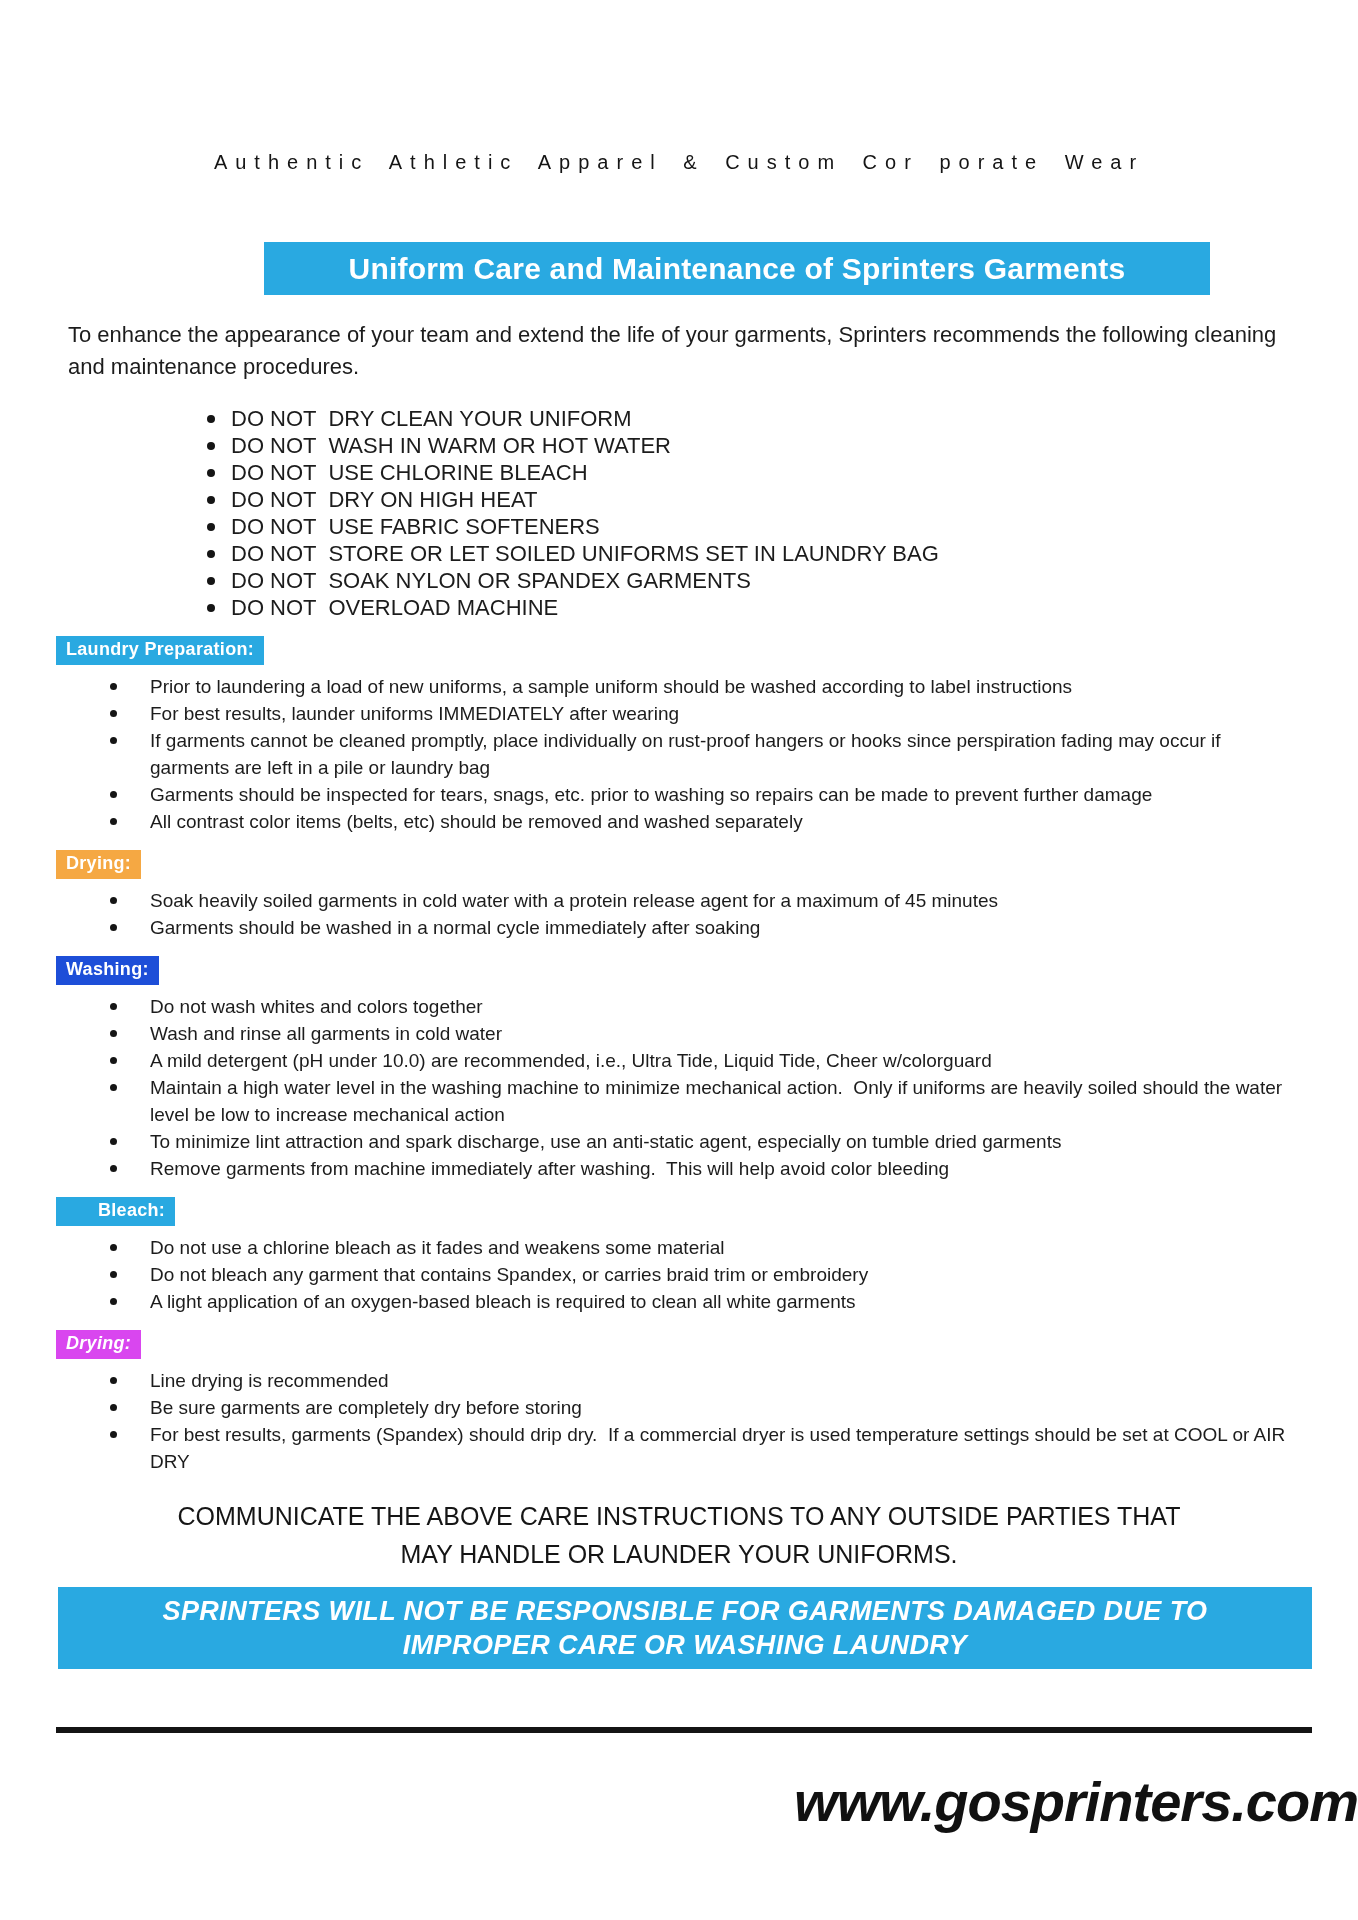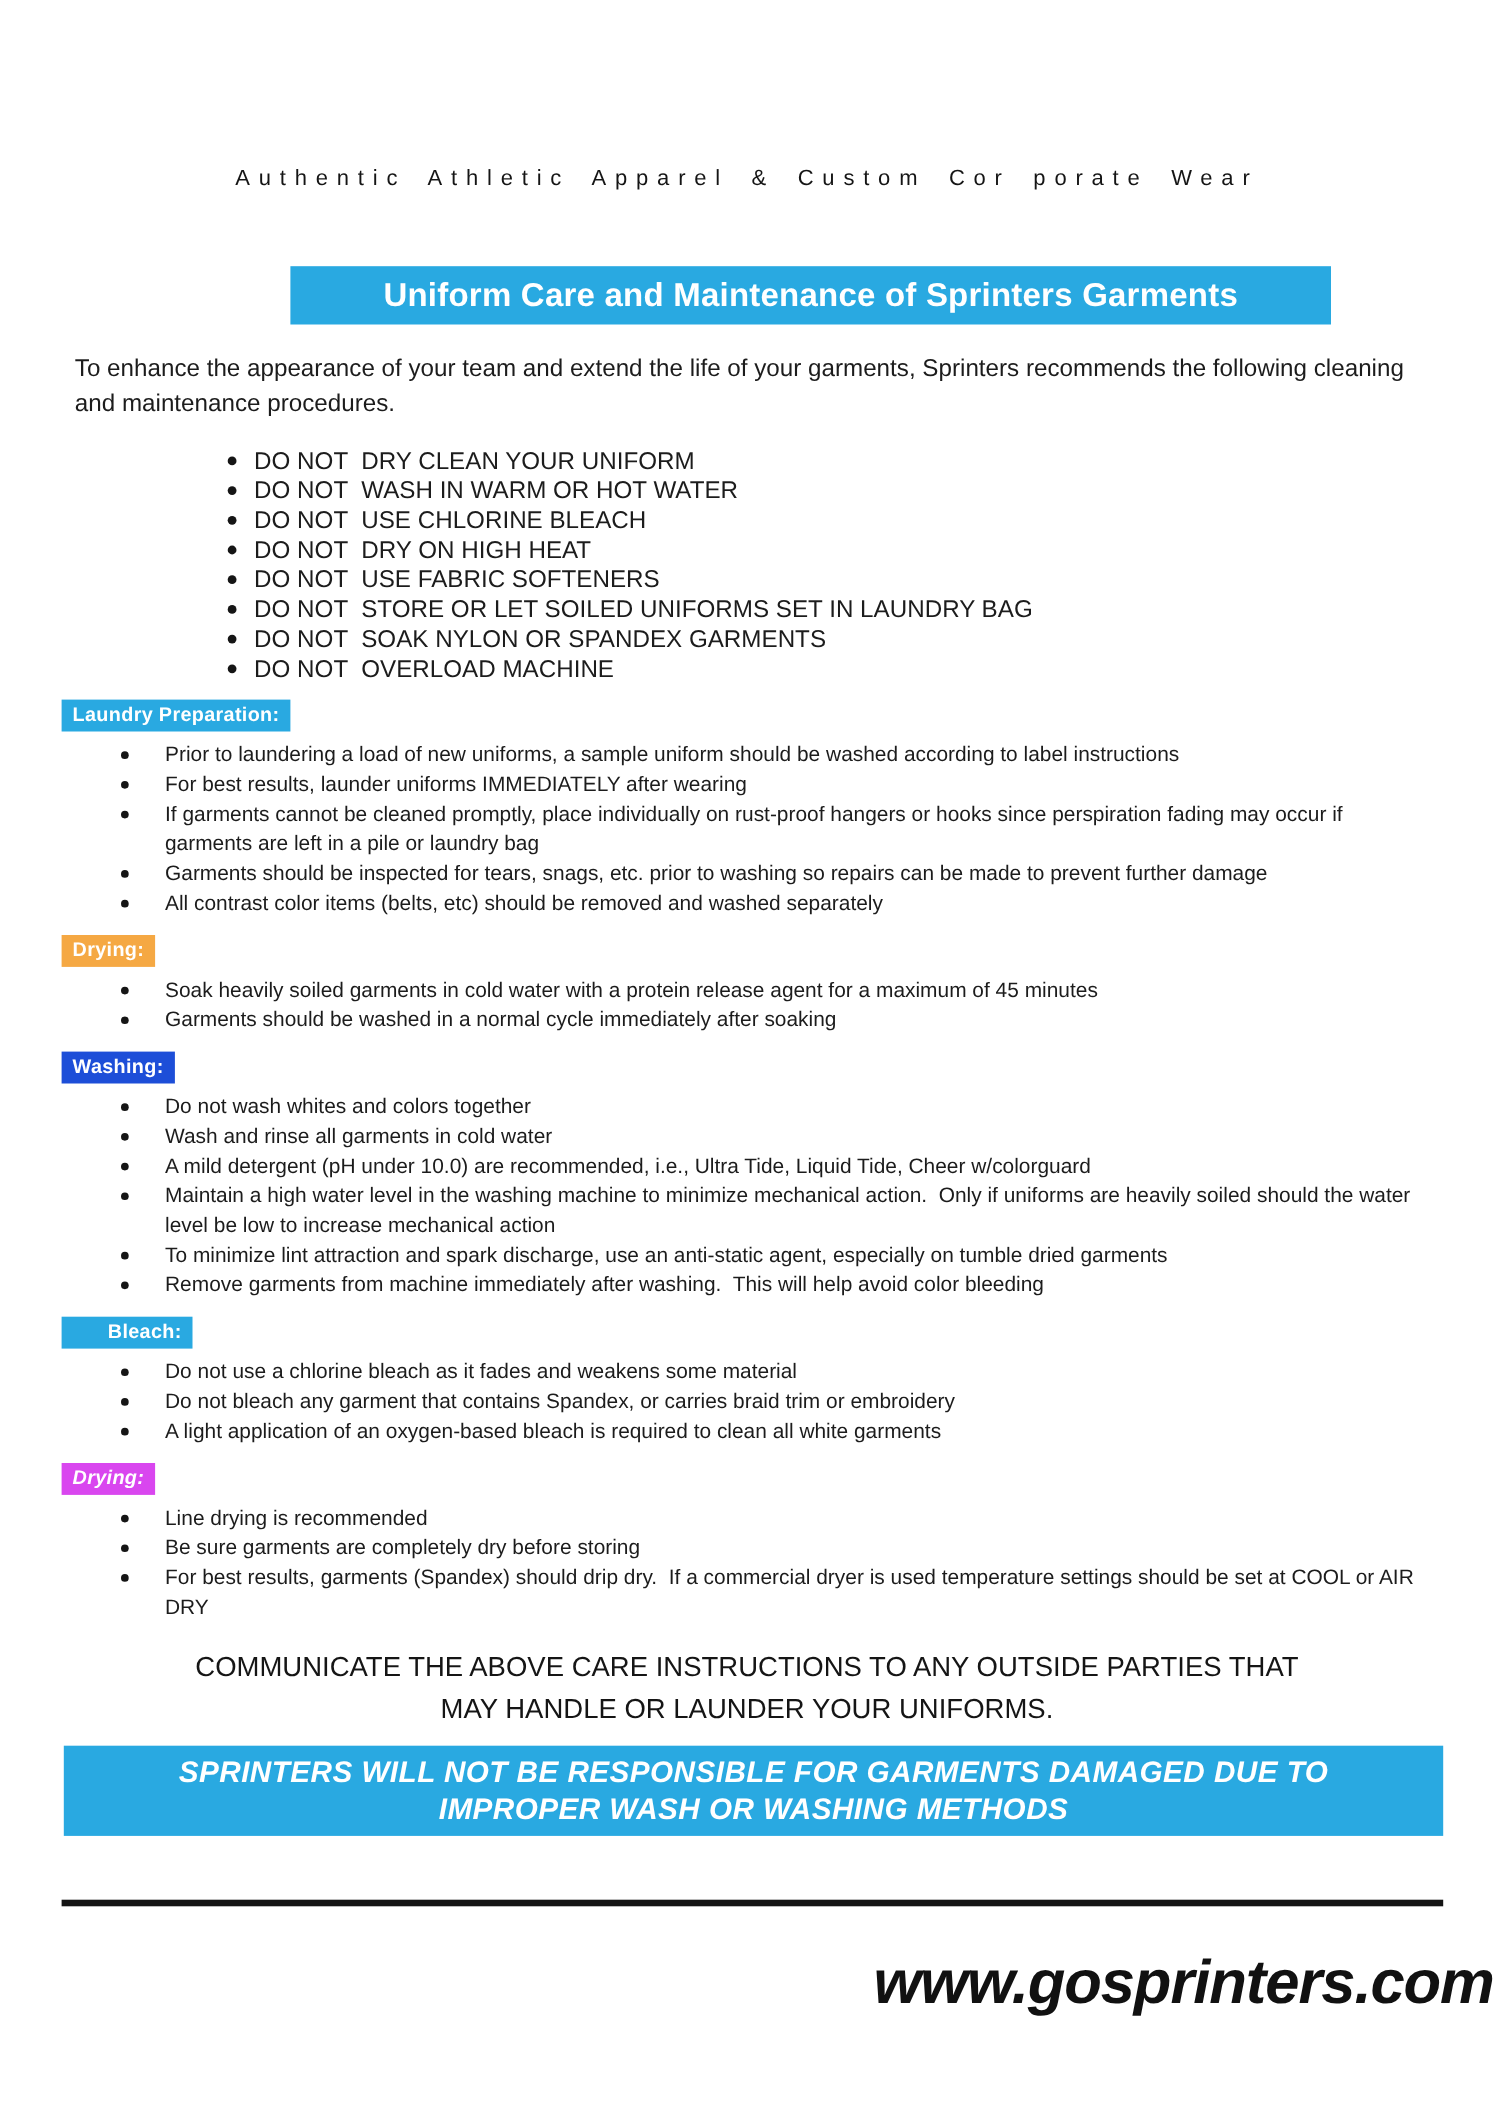--- a/index.html
+++ b/index.html
@@ -275,20 +275,20 @@
       </section>
     </div>
 
   <div class="communicate">
     <div>COMMUNICATE THE ABOVE CARE INSTRUCTIONS TO ANY OUTSIDE PARTIES THAT</div>
     <div>MAY HANDLE OR LAUNDER YOUR UNIFORMS.</div>
   </div>
 
   <div class="banner" style="background-color: rgb(41, 169, 225);">
     <div>SPRINTERS WILL NOT BE RESPONSIBLE FOR GARMENTS DAMAGED DUE TO</div>
-    <div>IMPROPER WASH OR WASHING METHODS</div>
+    <div>IMPROPER CARE OR WASHING LAUNDRY</div>
   </div>
 
   <hr class="footer-rule">
 
   <div class="site-url">www.gosprinters.com</div>
 
 </div>
 
 </body></html>

